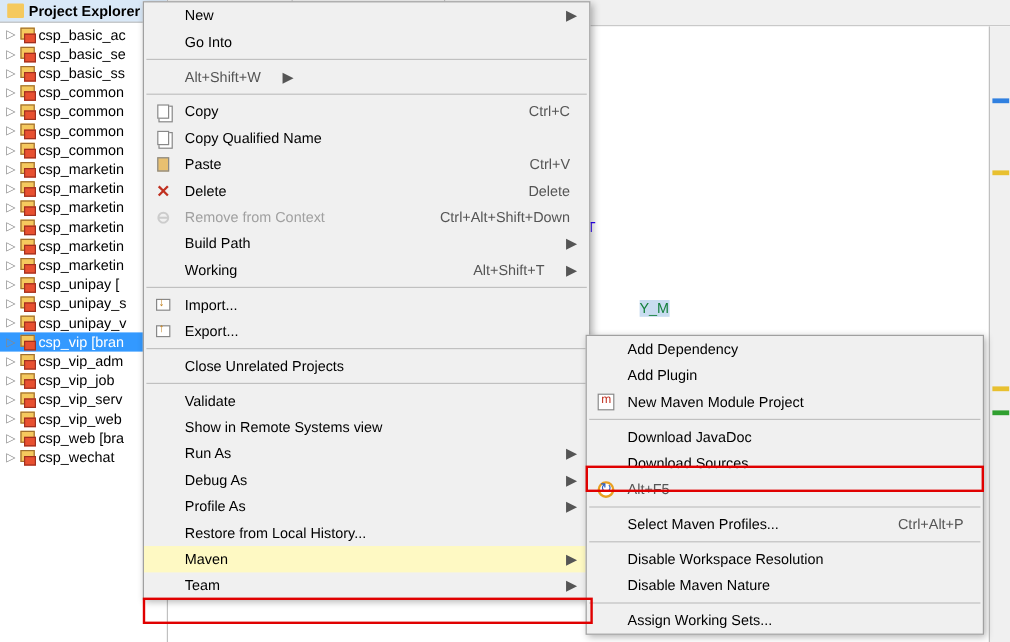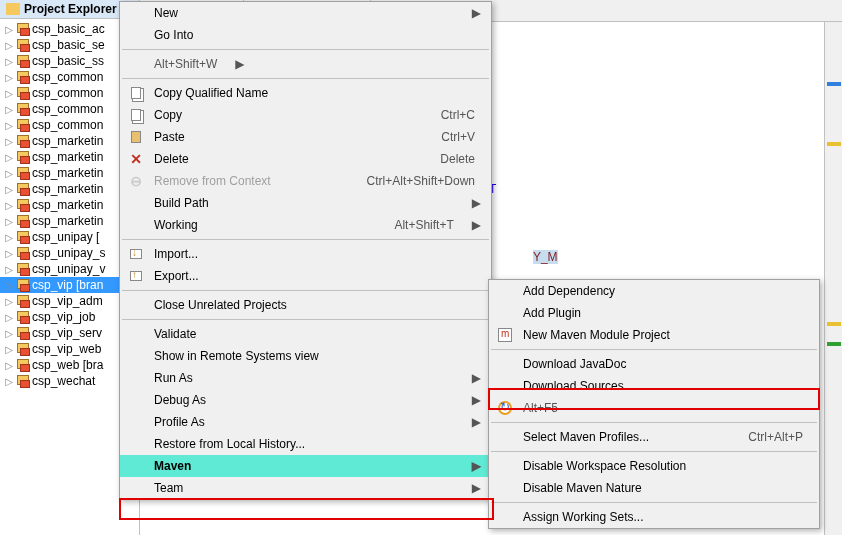--- a/index.html
+++ b/index.html
@@ -23,21 +23,21 @@
 .jicon::after { content: "J"; position: absolute; color: #fff; font-size: 9px; font-weight: bold; left: 3px; top: -1px; }
 .code { flex: 1; background: #fff; padding: 6px 10px; font-family: Consolas, monospace; font-size: 12px; line-height: 17px; white-space: pre; overflow: hidden; }
 .kw { color: #7f0055; font-weight: bold; }
 .str { color: #2a00ff; }
 .method { color: #000; }
 .param { color: #6a3e3e; }
 .context-menu { position: absolute; background: #f0f0f0; border: 1px solid #a0a0a0; box-shadow: 2px 2px 6px rgba(0,0,0,0.3); }
 .menu1 { left: 119px; top: 1px; width: 373px; }
 .menu2 { left: 488px; top: 279px; width: 332px; }
 .menu-item { display: flex; align-items: center; padding: 3px 6px; gap: 8px; }
-.menu-item:hover, .menu-item.hover { background: #5eead4; font-weight: bold; }
+.menu-item:hover, .menu-item.hover { background: #fef9c3; }
 .menu-icon { width: 20px; height: 16px; display: flex; align-items: center; justify-content: center; }
 .menu-label { flex: 1; }
 .menu-shortcut { color: #555; padding-right: 10px; text-align: right; }
 .menu-arrow { color: #555; padding-right: 4px; }
 .menu-sep { height: 1px; background: #c0c0c0; margin: 3px 2px; }
 .disabled { color: #a0a0a0; }
 .highlight-red { position: absolute; border: 2px solid #e00000; pointer-events: none; }
 .hl1 { left: 119px; top: 498px; width: 375px; height: 22px; }
 .hl2 { left: 488px; top: 388px; width: 332px; height: 22px; }
 .copy-i { background: #fff; border: 1px solid #888; box-shadow: 2px 2px 0 #fff, 2px 2px 0 1px #888; width: 10px; height: 12px; }
@@ -201,21 +201,21 @@
 <span>Template().execute(</span><span class="kw">new</span><span> HibernateCallback&lt;Map&lt;Stri</span>
 
 <span>ng, Object&gt; doInHibernate(Session </span><span class="param">session</span><span>)</span>
 <span> HibernateException, SQLException {</span>
 <span>, Object&gt; </span><span class="param">resultMap</span><span>=</span><span class="kw">new</span><span> HashMap&lt;String, Object&gt;()</span>
 <span>r </span><span class="param">sql</span><span>=</span><span class="kw">new</span><span> StringBuffer(</span><span class="str">"SELECT sum(t.TOTAL_MONEY)</span>
 <span class="str"> FROM  CSP_CASH_WX_DETAIL WHERE PAY_TIME&gt;=:beginT</span>
 <span class="str"> AND nodeNo=:nodeNo AND payTypeId=:payTypeId"</span><span>);</span>
 <span>=</span><span class="param">session</span><span>.createSQLQuery(</span><span class="param">sql</span><span>.toString()).setParame</span>
 <span>tParameter(</span><span class="str">"endTime"</span><span>, endTime).setParameter(</span><span class="str">"node</span>
-                                                     <span style="background:#c8dcf0;color:#7f1d1d">Y_M</span>
+                                                     <span style="background:#c8dcf0;color:#15803d">Y_M</span>
     </div>
   </div>
 </div>
 
 <div class="right-strip">
   <div class="mark" style="top:60px;background:#3080e0"></div>
   <div class="mark" style="top:120px;background:#e8c030"></div>
   <div class="mark" style="top:300px;background:#e8c030"></div>
   <div class="mark" style="top:320px;background:#30a030"></div>
 </div>
@@ -234,31 +234,31 @@
     <div class="menu-item">
       <span class="menu-icon"></span>
       <span class="menu-shortcut">Alt+Shift+W</span>
       <span class="menu-arrow">▶</span>
     </div>
     <div class="menu-sep"></div>
     <div class="menu-item">
       <span class="menu-icon">
         <span class="copy-i"></span>
       </span>
-      <span class="menu-label">Copy Qualified Name</span>
-    </div>
-    <div class="menu-item">
-      <span class="menu-icon">
-        <span class="copy-i"></span>
-      </span>
       <span class="menu-label">Copy</span>
       <span class="menu-shortcut">Ctrl+C</span>
     </div>
     <div class="menu-item">
       <span class="menu-icon">
+        <span class="copy-i"></span>
+      </span>
+      <span class="menu-label">Copy Qualified Name</span>
+    </div>
+    <div class="menu-item">
+      <span class="menu-icon">
         <span class="paste-i"></span>
       </span>
       <span class="menu-label">Paste</span>
       <span class="menu-shortcut">Ctrl+V</span>
     </div>
     <div class="menu-item">
       <span class="menu-icon">
         <span class="del-i">✕</span>
       </span>
       <span class="menu-label">Delete</span>

